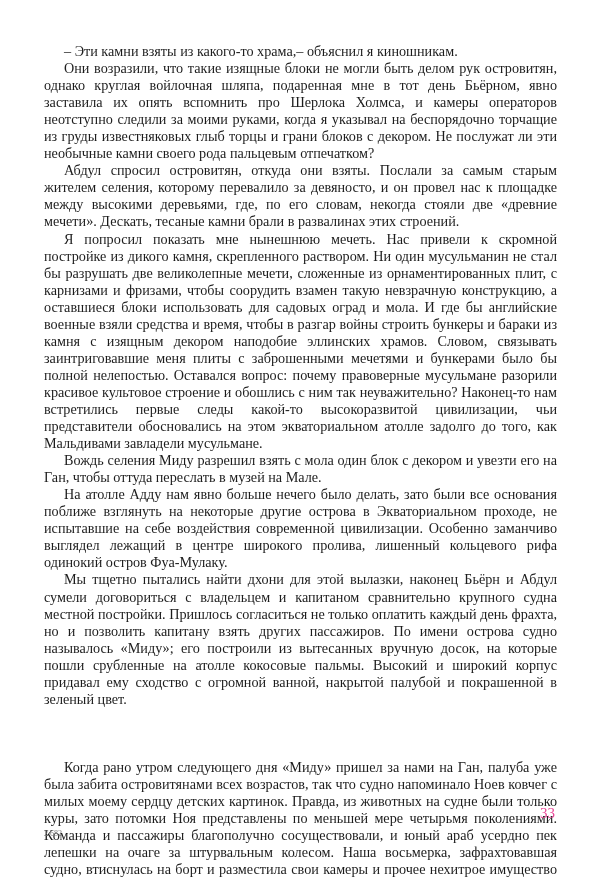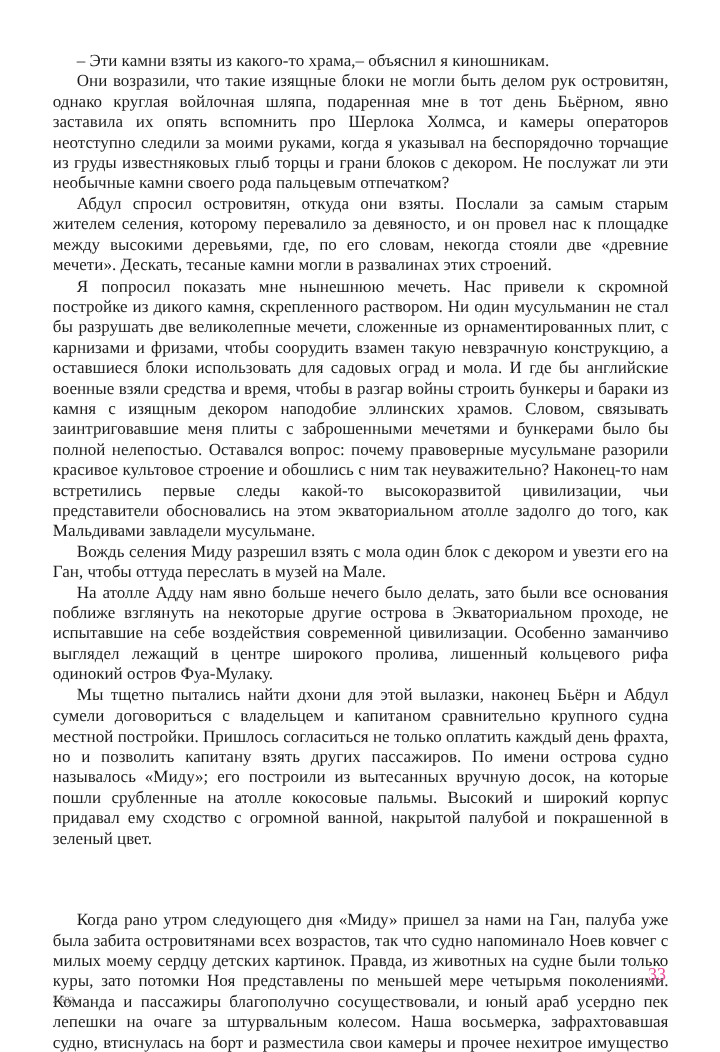--- a/index.html
+++ b/index.html
@@ -13,21 +13,21 @@
     font-family: "Liberation Serif", serif; font-size: 15px; color: #ec4899; }
   .sig { position: absolute; left: 44px; top: 829px;
     font-family: "Liberation Serif", serif; font-size: 8px; color: #777; }
 </style>
 </head>
 <body>
 
 <div class="page">
   <p>– Эти камни взяты из какого-то храма,– объяснил я киношникам.</p>
   <p>Они возразили, что такие изящные блоки не могли быть делом рук островитян, однако круглая войлочная шляпа, подаренная мне в тот день Бьёрном, явно заставила их опять вспомнить про Шерлока Холмса, и камеры операторов неотступно следили за моими руками, когда я указывал на беспорядочно торчащие из груды известняковых глыб торцы и грани блоков с декором. Не послужат ли эти необычные камни своего рода пальцевым отпечатком?</p>
-  <p>Абдул спросил островитян, откуда они взяты. Послали за самым старым жителем селения, которому перевалило за девяносто, и он провел нас к площадке между высокими деревьями, где, по его словам, некогда стояли две «древние мечети». Дескать, тесаные камни могли в развалинах этих строений.</p>
+  <p>Абдул спросил островитян, откуда они взяты. Послали за самым старым жителем селения, которому перевалило за девяносто, и он провел нас к площадке между высокими деревьями, где, по его словам, некогда стояли две «древние мечети». Дескать, тесаные камни брали в развалинах этих строений.</p>
   <p>Я попросил показать мне нынешнюю мечеть. Нас привели к скромной постройке из дикого камня, скрепленного раствором. Ни один мусульманин не стал бы разрушать две великолепные мечети, сложенные из орнаментированных плит, с карнизами и фризами, чтобы соорудить взамен такую невзрачную конструкцию, а оставшиеся блоки использовать для садовых оград и мола. И где бы английские военные взяли средства и время, чтобы в разгар войны строить бункеры и бараки из камня с изящным декором наподобие эллинских храмов. Словом, связывать заинтриговавшие меня плиты с заброшенными мечетями и бункерами было бы полной нелепостью. Оставался вопрос: почему правоверные мусульмане разорили красивое культовое строение и обошлись с ним так неуважительно? Наконец-то нам встретились первые следы какой-то высокоразвитой цивилизации, чьи представители обосновались на этом экваториальном атолле задолго до того, как Мальдивами завладели мусульмане.</p>
   <p>Вождь селения Миду разрешил взять с мола один блок с декором и увезти его на Ган, чтобы оттуда переслать в музей на Мале.</p>
   <p>На атолле Адду нам явно больше нечего было делать, зато были все основания поближе взглянуть на некоторые другие острова в Экваториальном проходе, не испытавшие на себе воздействия современной цивилизации. Особенно заманчиво выглядел лежащий в центре широкого пролива, лишенный кольцевого рифа одинокий остров Фуа-Мулаку.</p>
   <p>Мы тщетно пытались найти дхони для этой вылазки, наконец Бьёрн и Абдул сумели договориться с владельцем и капитаном сравнительно крупного судна местной постройки. Пришлось согласиться не только оплатить каждый день фрахта, но и позволить капитану взять других пассажиров. По имени острова судно называлось «Миду»; его построили из вытесанных вручную досок, на которые пошли срубленные на атолле кокосовые пальмы. Высокий и широкий корпус придавал ему сходство с огромной ванной, накрытой палубой и покрашенной в зеленый цвет.</p>
   <div class="gap"></div>
   <p>Когда рано утром следующего дня «Миду» пришел за нами на Ган, палуба уже была забита островитянами всех возрастов, так что судно напоминало Ноев ковчег с милых моему сердцу детских картинок. Правда, из животных на судне были только куры, зато потомки Ноя представлены по меньшей мере четырьмя поколениями. Команда и пассажиры благополучно сосуществовали, и юный араб усердно пек лепешки на очаге за штурвальным колесом. Наша восьмерка, зафрахтовавшая судно, втиснулась на борт и разместила свои камеры и прочее нехитрое имущество между узлами, сумками и грудами зеленых кокосовых орехов.</p>
 
 </div>
 
 <div class="pageno">33</div>

